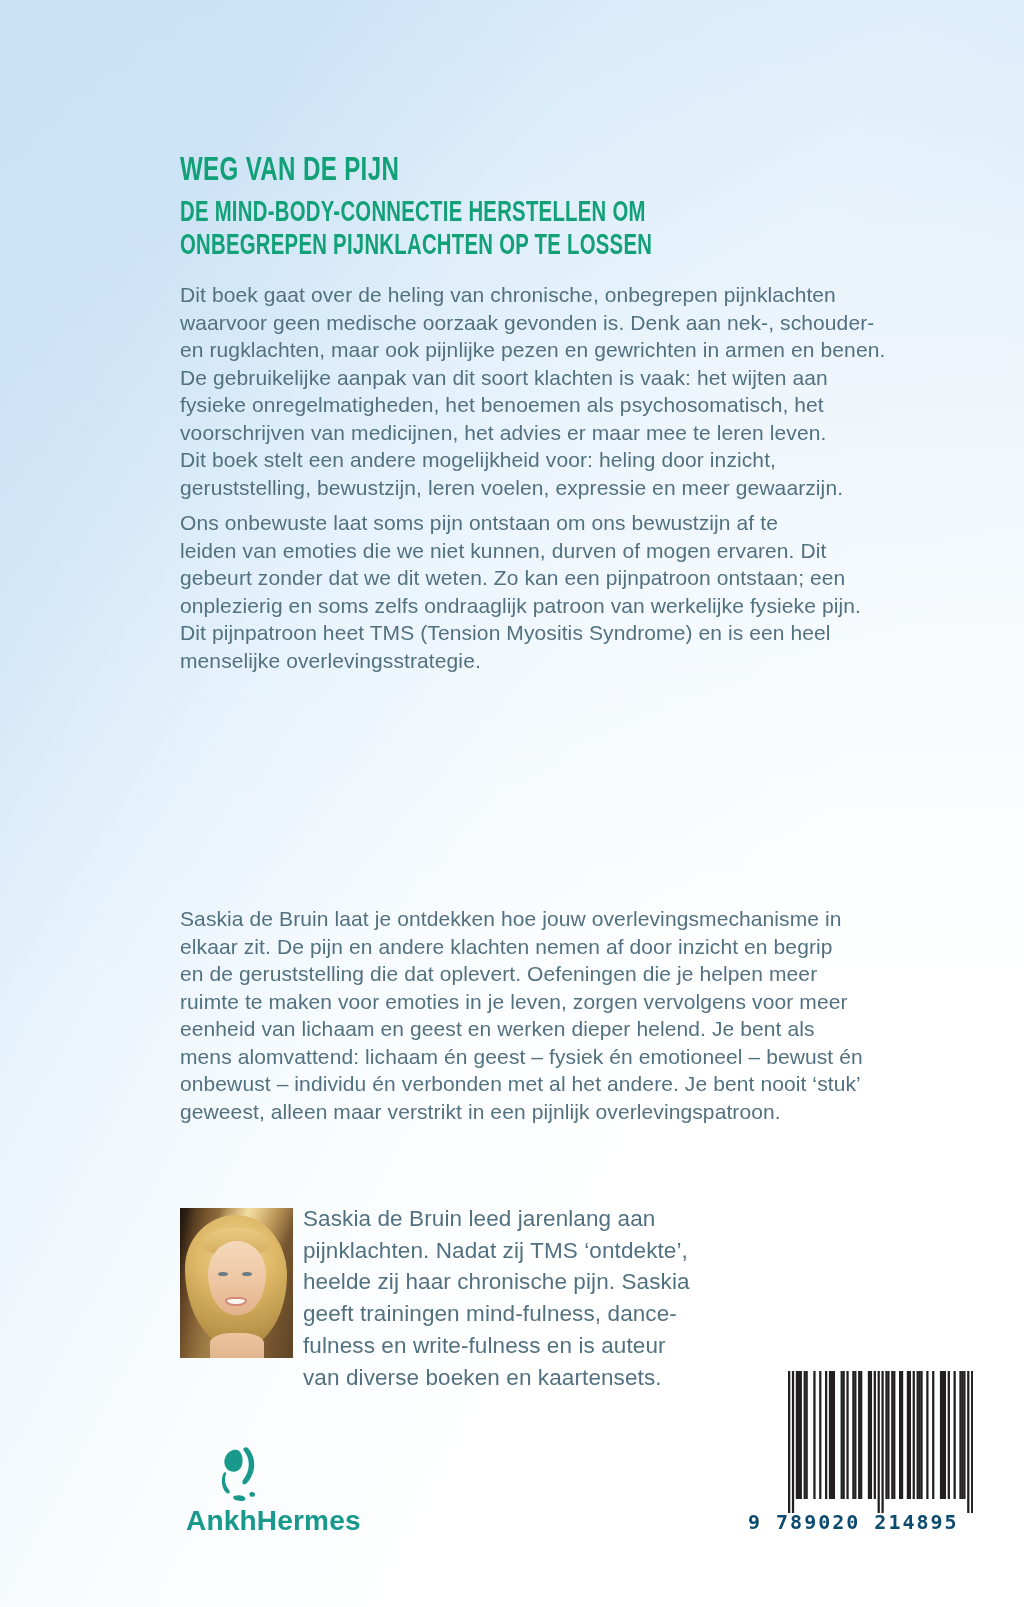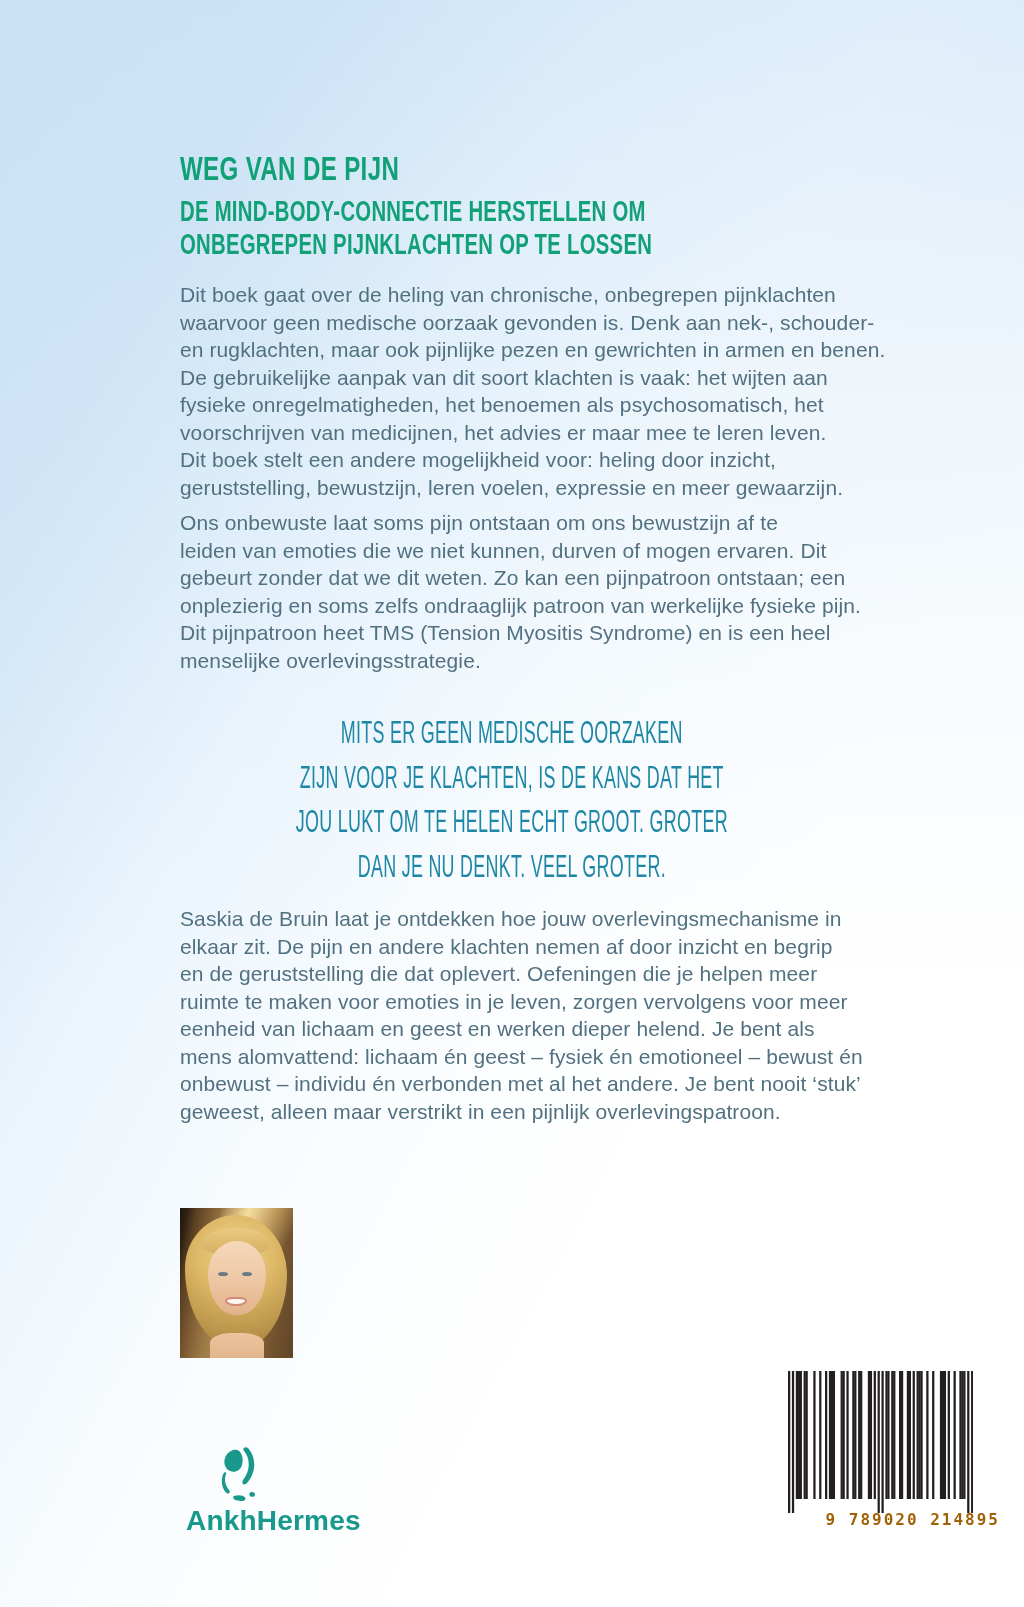--- a/index.html
+++ b/index.html
@@ -111,23 +111,23 @@
     font-size:28px; font-weight:700; color:#18998c; letter-spacing:0.2px;
   }
 
   .barcode-box {
     position:absolute; left:748px; top:1338px; width:252px; height:210px;
     background:#ffffff;
   }
   .barcode-svg { position:absolute; left:40px; top:33px; }
   .isbn {
     position:absolute; left:0; top:172px; width:252px;
-    text-align:right;
+    text-align:left;
     font-family:"DejaVu Sans Mono", monospace;
-    font-size:16px; font-weight:700; color:#a16207; letter-spacing:2px;
+    font-size:20px; font-weight:700; color:#0c4a6e; letter-spacing:2px;
     white-space:nowrap;
   }
 </style>
 </head>
 <body>
 
 <div class="page">
 
   <div class="title">WEG VAN DE PIJN</div>
 
@@ -143,26 +143,20 @@
 Dit boek stelt een andere mogelijkheid voor: heling door inzicht,
 geruststelling, bewustzijn, leren voelen, expressie en meer gewaarzijn.</div>
 
   <div class="bodytext p2 lines">Ons onbewuste laat soms pijn ontstaan om ons bewustzijn af te
 leiden van emoties die we niet kunnen, durven of mogen ervaren. Dit
 gebeurt zonder dat we dit weten. Zo kan een pijnpatroon ontstaan; een
 onplezierig en soms zelfs ondraaglijk patroon van werkelijke fysieke pijn.
 Dit pijnpatroon heet TMS (Tension Myositis Syndrome) en is een heel
 menselijke overlevingsstrategie.</div>
 
-  <div class="quote">
-    <span class="inner lines">MITS ER GEEN MEDISCHE OORZAKEN
-ZIJN VOOR JE KLACHTEN, IS DE KANS DAT HET
-JOU LUKT OM TE HELEN ECHT GROOT. GROTER
-DAN JE NU DENKT. VEEL GROTER.</span>
-  </div>
 
   <div class="bodytext p3 lines">Saskia de Bruin laat je ontdekken hoe jouw overlevingsmechanisme in
 elkaar zit. De pijn en andere klachten nemen af door inzicht en begrip
 en de geruststelling die dat oplevert. Oefeningen die je helpen meer
 ruimte te maken voor emoties in je leven, zorgen vervolgens voor meer
 eenheid van lichaam en geest en werken dieper helend. Je bent als
 mens alomvattend: lichaam én geest – fysiek én emotioneel – bewust én
 onbewust – individu én verbonden met al het andere. Je bent nooit ‘stuk’
 geweest, alleen maar verstrikt in een pijnlijk overlevingspatroon.</div>
 
@@ -170,20 +164,26 @@
     <div class="photo-light"></div>
     <div class="photo-hair"></div>
     <div class="photo-fringe"></div>
     <div class="photo-face"></div>
     <div class="photo-eye eye-l"></div>
     <div class="photo-eye eye-r"></div>
     <div class="photo-mouth"></div>
     <div class="photo-neck"></div>
   </div>
 
+  <div class="bio lines">Saskia de Bruin leed jarenlang aan
+pijnklachten. Nadat zij TMS ‘ontdekte’,
+heelde zij haar chronische pijn. Saskia
+geeft trainingen mind-fulness, dance-
+fulness en write-fulness en is auteur
+van diverse boeken en kaartensets.</div>
 
   <svg class="logo-mark" viewBox="0 0 56 62">
     <g fill="#18998c">
       <path d="M20,3 C28,1 31,10 29,18 C27,25 19,27 14,22 C9,17 11,6 20,3 Z"></path>
       <path d="M35,1 C43,10 44,24 34,36 C31,39 28,37 30,33 C38,23 37,11 31,4 C29,1.5 32,-1 35,1 Z"></path>
       <path d="M13,27 C11,33 12,38 16,43 C18,45.5 15.5,48 13,45.5 C8,40.5 8,31 10.5,26.5 C11.5,24.5 14,25 13,27 Z"></path>
       <path d="M21,49 C25,47.5 30,48 32,50.5 C33.5,52.5 31,54.5 27.5,54 C24,53.5 21.5,53 20.5,51.5 C20,50.5 20,49.4 21,49 Z"></path>
       <path d="M38,45 C40.5,44.5 42.5,46 42,48 C41.5,50 38.5,50.5 37,49 C35.8,47.6 36.3,45.4 38,45 Z"></path>
     </g>
   </svg>

